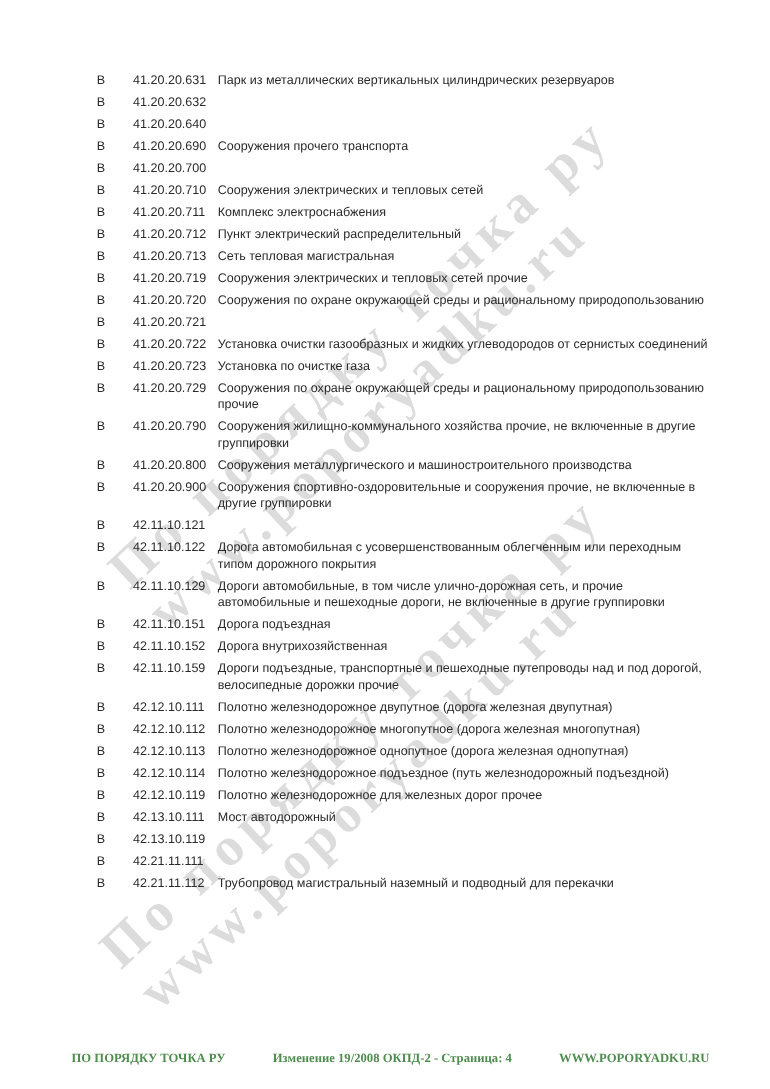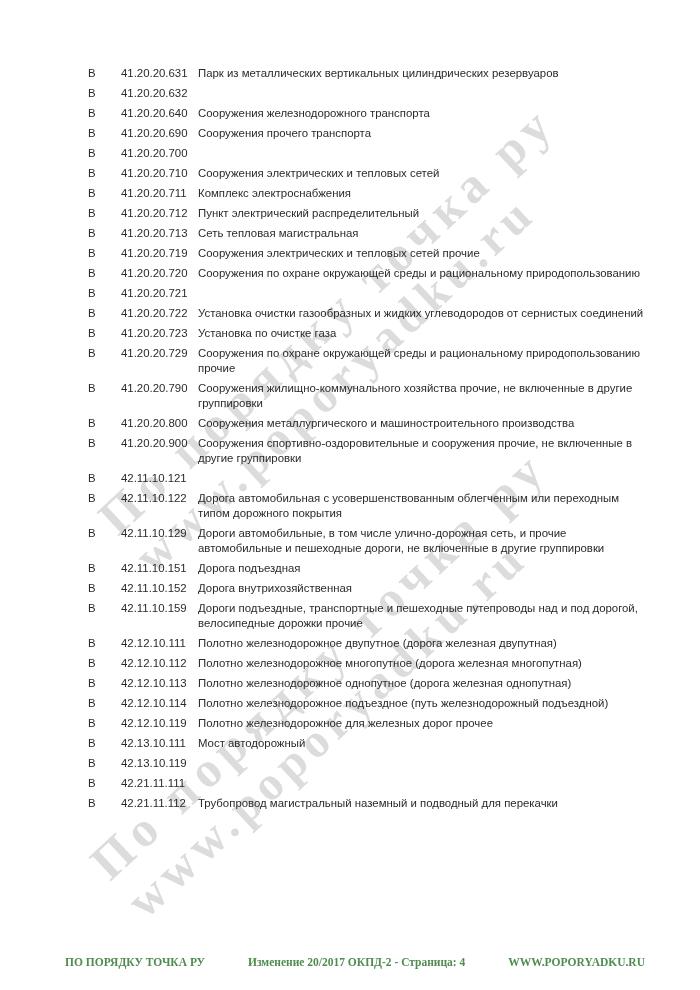--- a/index.html
+++ b/index.html
@@ -84,21 +84,20 @@
     </div>
 
     <div class="row">
       <span class="c-letter">В</span>
       <span class="c-code">41.20.20.632</span>
     </div>
 
     <div class="row">
       <span class="c-letter">В</span>
       <span class="c-code">41.20.20.640</span>
-      <span class="c-desc">Сооружения железнодорожного транспорта</span>
     </div>
 
     <div class="row">
       <span class="c-letter">В</span>
       <span class="c-code">41.20.20.690</span>
       <span class="c-desc">Сооружения прочего транспорта</span>
     </div>
 
     <div class="row">
       <span class="c-letter">В</span>
@@ -265,17 +264,17 @@
 
     <div class="row">
       <span class="c-letter">В</span>
       <span class="c-code">42.21.11.112</span>
       <span class="c-desc">Трубопровод магистральный наземный и подводный для перекачки</span>
     </div>
   </div>
 
   <div class="footer" style="color: rgb(79, 140, 79);">
     <span>ПО ПОРЯДКУ ТОЧКА РУ</span>
-    <span>Изменение 20/2017 ОКПД-2 - Страница: 4</span>
+    <span>Изменение 19/2008 ОКПД-2 - Страница: 4</span>
     <span>WWW.POPORYADKU.RU</span>
   </div>
 
 </div>
 
 </body></html>

